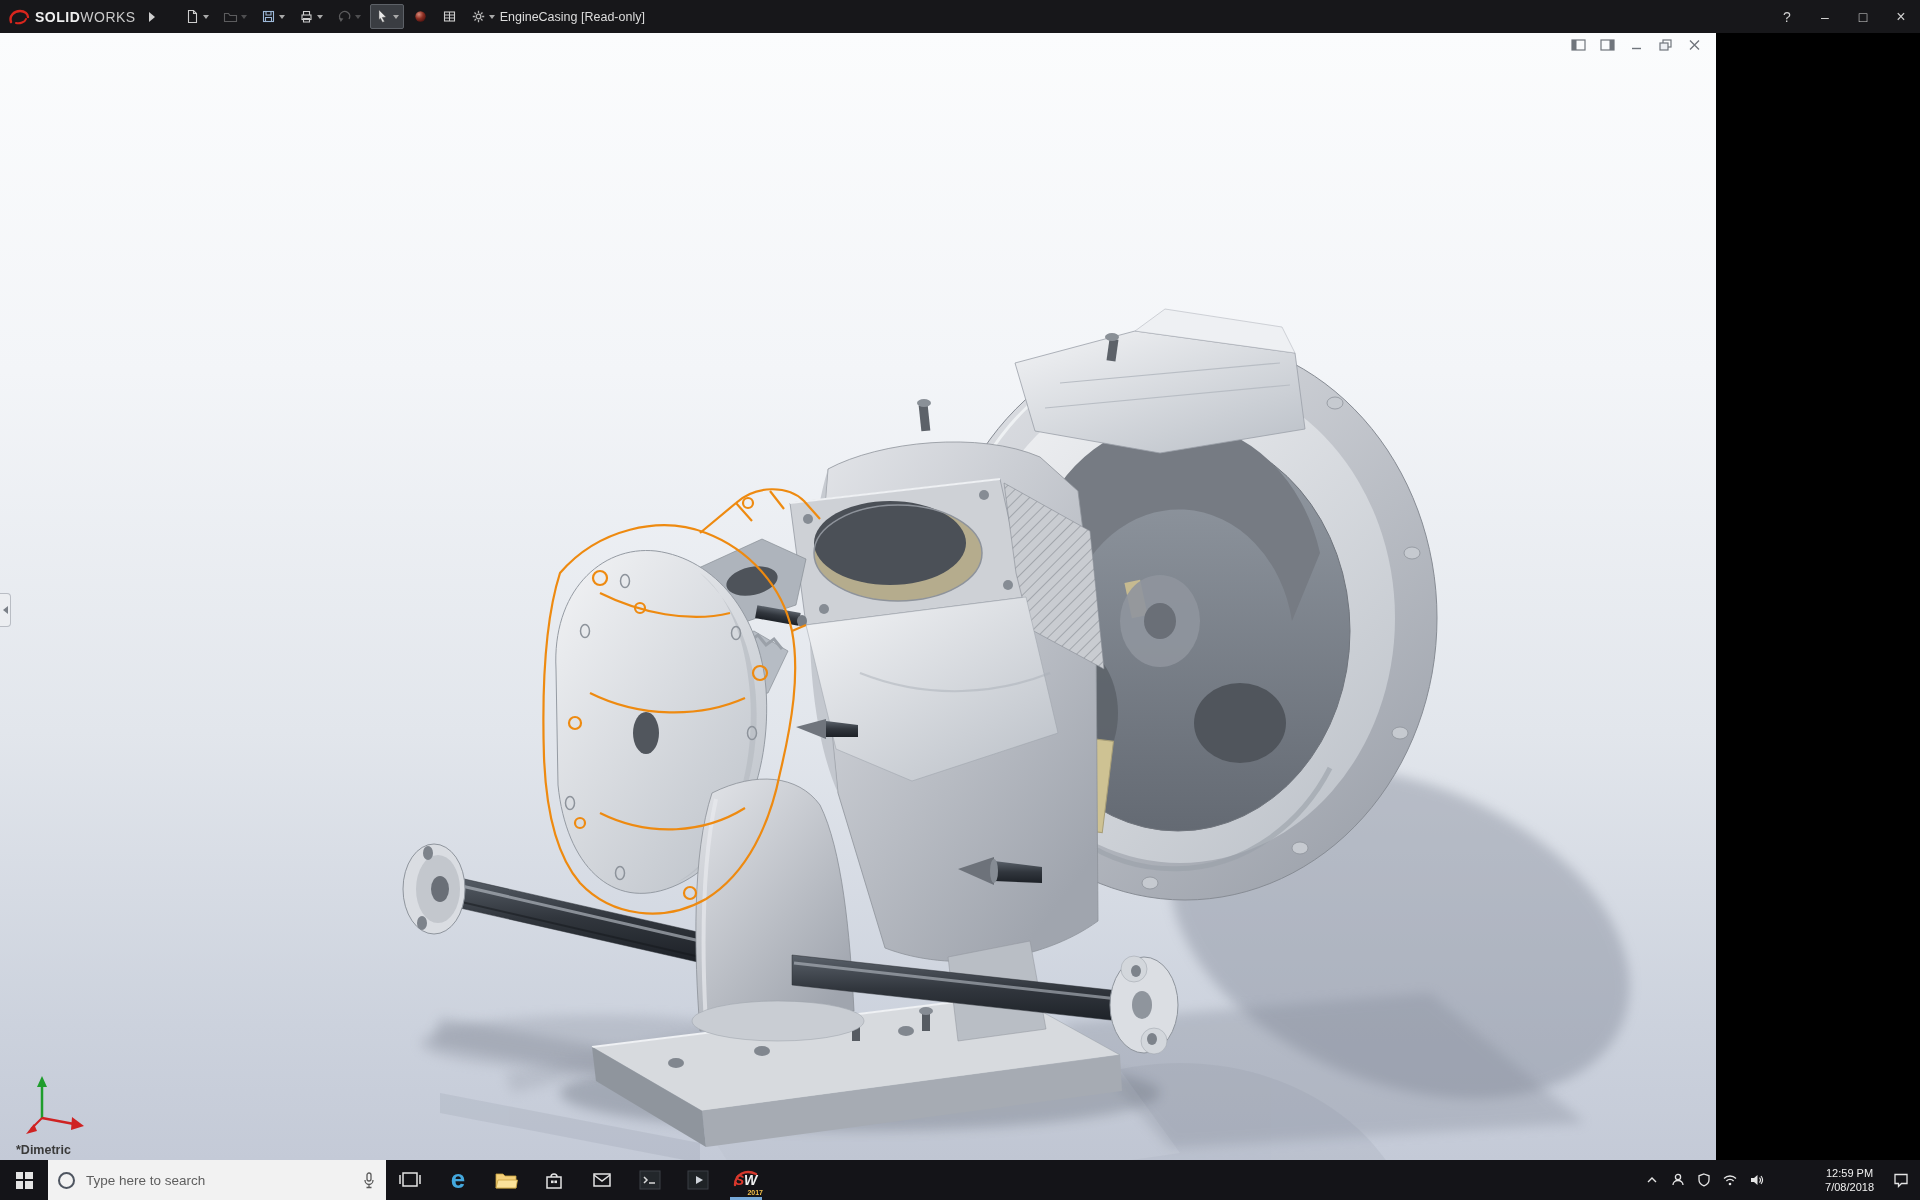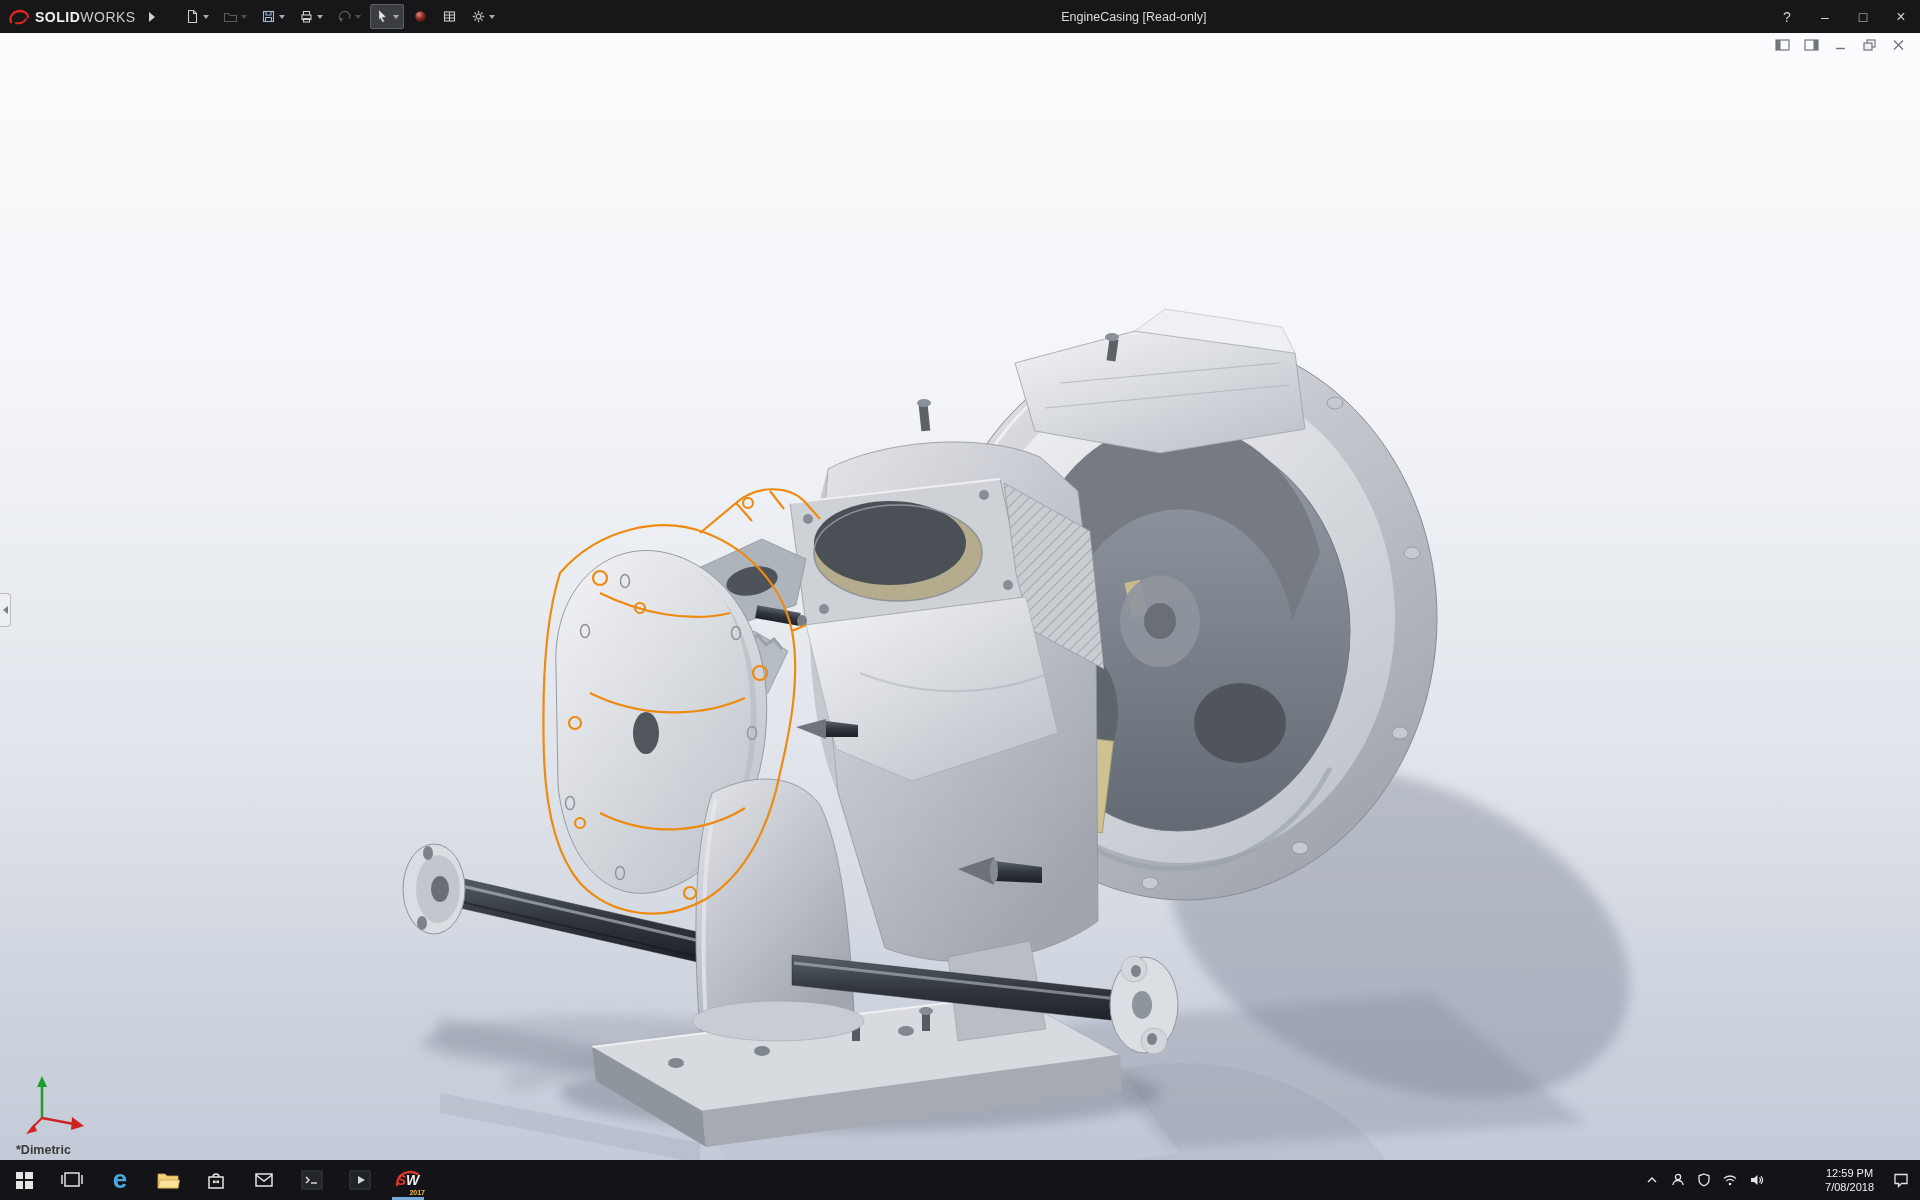--- a/index.html
+++ b/index.html
@@ -14,27 +14,27 @@
   .brand .b1{font-weight:700;font-size:14px;letter-spacing:.5px;color:#efefef;}
   .brand .b2{font-weight:300;font-size:14px;letter-spacing:.5px;color:#c9c9c9;}
   .flyout{width:20px;height:24px;display:flex;align-items:center;justify-content:center;}
   .tri-r{width:0;height:0;border-left:6px solid #cfcfcf;border-top:5px solid transparent;border-bottom:5px solid transparent;display:inline-block;}
   .tbar{display:flex;align-items:center;gap:4px;margin-left:18px;}
   .tb-btn{display:flex;align-items:center;gap:3px;padding:3px 4px;border:1px solid transparent;border-radius:2px;height:25px;}
   .tb-btn.active{background:#3a3d42;border:1px solid #5d6167;}
   .tb-btn.disabled{opacity:.38;}
   .tb-btn .ic{display:block;}
   .dd{width:0;height:0;border-top:4px solid #a9a9a9;border-left:3.5px solid transparent;border-right:3.5px solid transparent;display:inline-block;}
-  .title-wrap{flex:1;text-align:center;font-size:12.5px;color:#dcdcdc;white-space:nowrap;}
+  .title-wrap{flex:1;font-size:12.5px;color:#dcdcdc;white-space:nowrap;}
   .winbtns{display:flex;align-items:center;height:33px;}
   .wb{width:38px;height:33px;display:flex;align-items:center;justify-content:center;font-size:14px;color:#cfcfcf;}
   .wb.close{font-size:16px;}
 
   
-  .viewport{position:absolute;top:33px;left:0;width:1920px;height:1127px;
+  .viewport{position:absolute;top:33px;left:0;width:1716px;height:1127px;
     background:linear-gradient(180deg,#fbfcfd 0%,#f3f5f8 30%,#e2e6ec 62%,#ccd2dd 88%,#c4cad7 100%);}
   .model-svg{position:absolute;top:0;left:0;width:1920px;height:1127px;}
   .docbtns{position:absolute;top:5px;right:14px;display:flex;align-items:center;gap:13px;}
   .docbtns .db{width:16px;height:14px;display:flex;align-items:center;justify-content:center;}
   .collapse-tab{position:absolute;left:0;top:560px;width:11px;height:34px;background:#eceef1;
     border:1px solid #b9bdc4;border-left:none;border-radius:0 4px 4px 0;display:flex;align-items:center;justify-content:center;}
   .tri-l{width:0;height:0;border-right:5px solid #7b8088;border-top:4px solid transparent;border-bottom:4px solid transparent;display:inline-block;}
   .orient{position:absolute;left:16px;bottom:3px;font-size:12.5px;font-weight:700;color:#3a3a3a;}
   .triad{position:absolute;left:22px;bottom:24px;}
 
@@ -398,20 +398,28 @@
 <div class="taskbar">
   <button class="tk start">
     <div class="winlogo">
         <i></i>
         <i></i>
         <i></i>
         <i></i>
       </div>
   </button>
 
+  <div class="search">
+    <span class="cortana"></span>
+    <input placeholder="Type here to search" style="">
+    <svg width="14" height="19" viewBox="0 0 14 19">
+      <rect x="5" y="2" width="4" height="8" rx="2" fill="none" stroke="#5a5a5a" stroke-width="1.3"></rect>
+      <path d="M3 9 a4 4.5 0 0 0 8 0 M7 14 v2.5 M4.5 16.5 h5" fill="none" stroke="#5a5a5a" stroke-width="1.3"></path>
+    </svg>
+  </div>
 
   <button class="tk">
     <svg width="24" height="24" viewBox="0 0 24 24">
       <rect x="5" y="5" width="14" height="13" fill="none" stroke="#e4e4e4" stroke-width="1.5"></rect>
       <path d="M2 7 v9 M22 7 v9" stroke="#e4e4e4" stroke-width="1.5"></path>
     </svg>
   </button>
 
   <button class="tk">
     <span class="edge-e">e</span>

